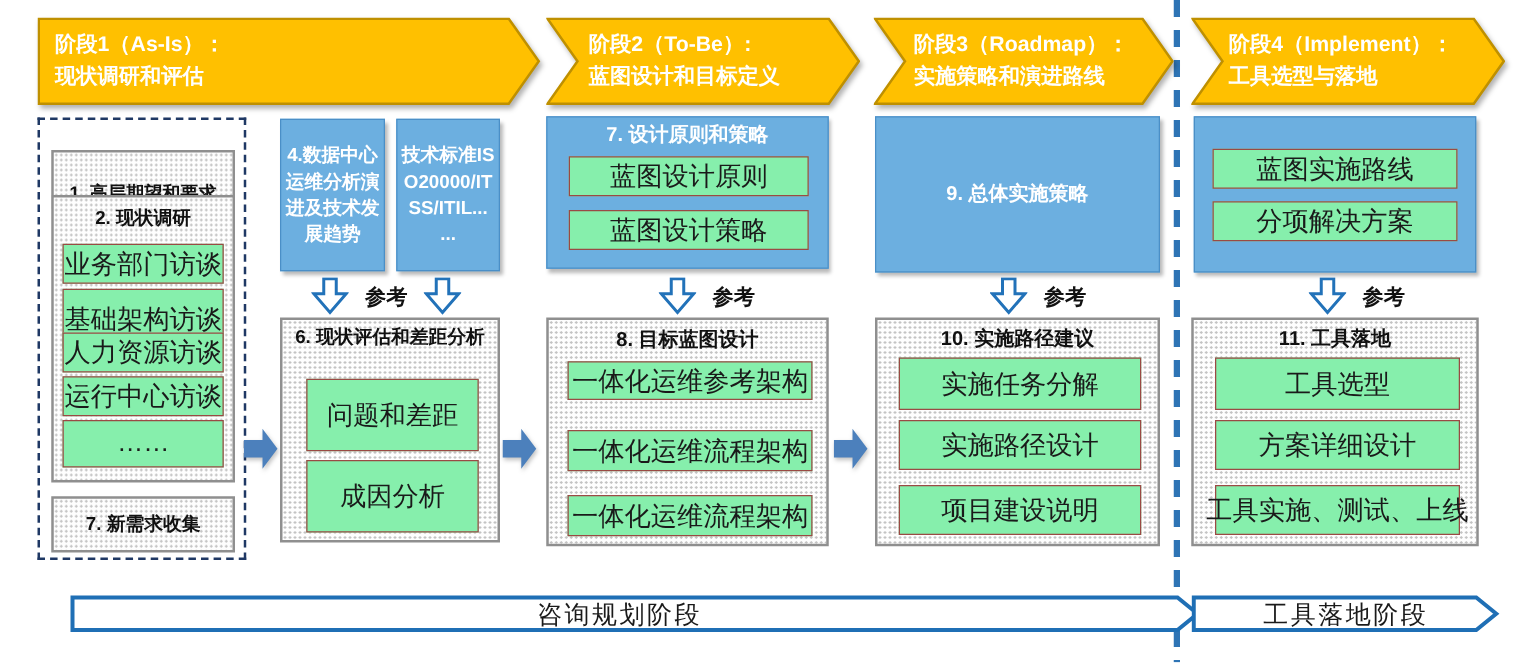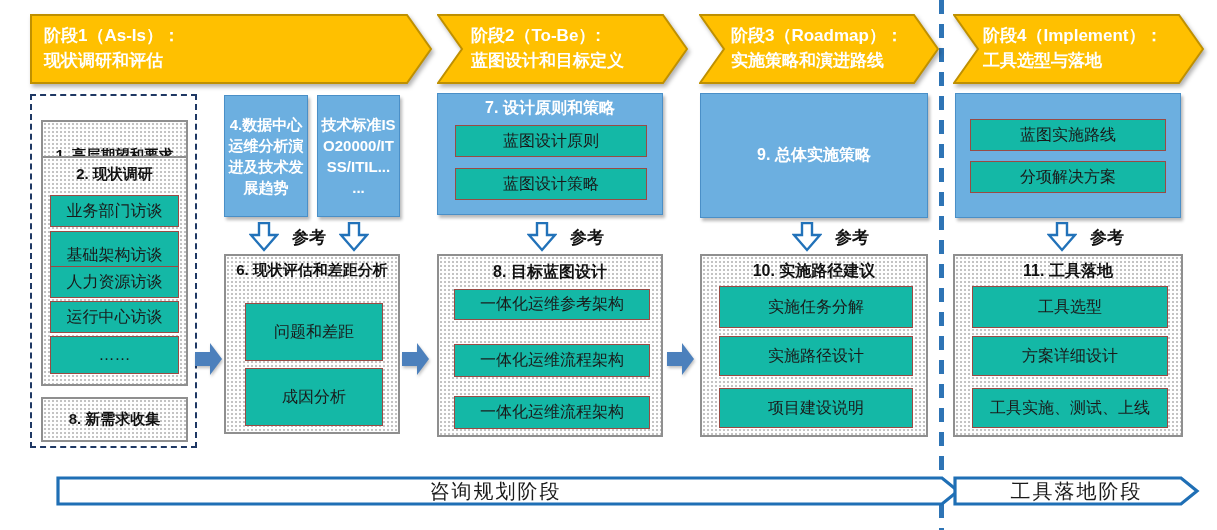--- a/index.html
+++ b/index.html
@@ -21,23 +21,23 @@
   .stipple{
     background-color:#fefefe;
     background-image:radial-gradient(#c3c3c3 1px, rgba(0,0,0,0) 1.15px);
     background-size:4px 4px;
   }
   .gray-border{border:2px solid #8f8f8f;box-sizing:border-box;}
   .dashed-container{border:2px dashed #1F3864;box-sizing:border-box;background:#fff;}
 
   
   .red-white{
-    position:absolute;background:#14b8a6;border:1.6px solid #9a4a44;box-sizing:border-box;
+    position:absolute;background:#86efac;border:1.6px solid #9a4a44;box-sizing:border-box;
     display:flex;align-items:center;justify-content:center;
-    font-size:16px;color:#1a1a1a;text-align:left;white-space:nowrap;
+    font-size:21px;color:#1a1a1a;text-align:left;white-space:nowrap;
   }
 
   
   .blue-box{
     position:absolute;background:#6cafe0;border:1px solid #4a8fc7;box-sizing:border-box;
     box-shadow:2px 3px 3px rgba(0,0,0,0.28);
   }
   .blue-title{font-weight:bold;color:#fff;text-align:center;}
 
   .box-title{font-weight:bold;text-align:center;color:#111;}
@@ -115,21 +115,21 @@
     <div class="abs stipple gray-border" style="left:9px;top:60px;width:147px;height:230px;">
       <div class="box-title" style="position:absolute;left:0;right:0;top:7px;font-size:15px;">2. 现状调研</div>
       <div class="red-white" style="left:7px;right:7px;top:37px;height:32px;">业务部门访谈</div>
       <div class="red-white" style="left:7px;right:7px;top:73px;height:48px;">基础架构访谈</div>
       <div class="red-white" style="left:7px;right:7px;top:108px;height:32px;">人力资源访谈</div>
       <div class="red-white" style="left:7px;right:7px;top:143px;height:32px;">运行中心访谈</div>
       <div class="red-white" style="left:7px;right:7px;top:178px;height:38px;">……</div>
     </div>
 
     <div class="abs stipple gray-border" style="left:9px;top:301px;width:147px;height:45px;display:flex;align-items:center;justify-content:center;">
-      <div class="box-title" style="font-size:15px;">8. 新需求收集</div>
+      <div class="box-title" style="font-size:15px;">7. 新需求收集</div>
     </div>
   </div>
 
   <svg class="abs flow-arrow" style="left:195px;top:341px;" width="28" height="36" viewBox="0 0 28 36">
     <polygon points="0,11 15,11 15,2 27,18 15,34 15,25 0,25" fill="#4C80BC"></polygon>
   </svg>
 
   <div class="blue-box" style="left:224px;top:95px;width:84px;height:122px;display:flex;align-items:center;justify-content:center;padding:2px;">
     <div class="blue-title" style="font-size:15px;line-height:1.4;word-break:break-all;">4.数据中心运维分析演进及技术发展趋势</div>
   </div>

